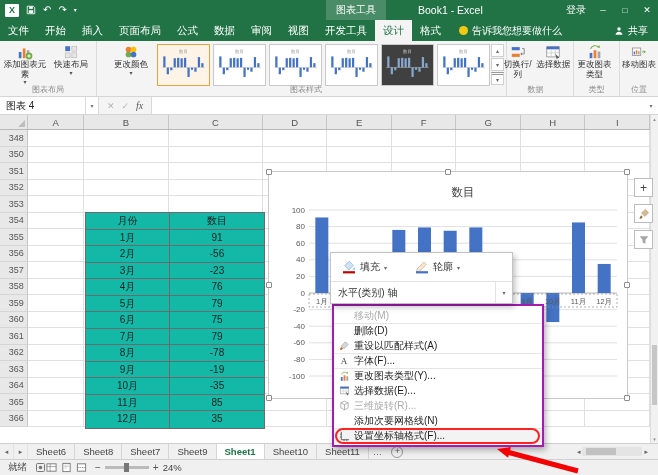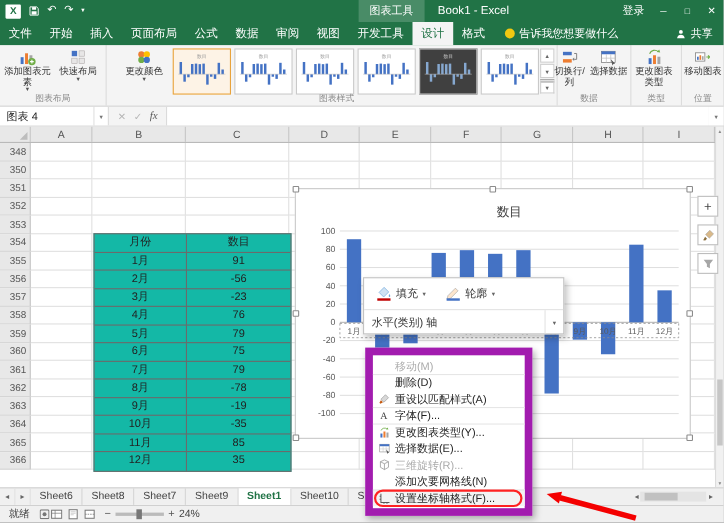--- a/index.html
+++ b/index.html
@@ -7,21 +7,21 @@
 .app{position:relative;width:658px;height:475px;background:#fff;font-family:"Liberation Sans",sans-serif;overflow:hidden;cursor:default;}
 svg text{font-family:"Liberation Sans",sans-serif;}
 
 
 .titlebar{position:absolute;left:0;top:0;right:0;height:20px;background:#217346;display:flex;align-items:center;color:#fff;z-index:50;}
 .app-icon{width:14px;height:13px;margin-left:5px;background:#fff;color:#217346;font-size:9px;font-weight:bold;display:flex;align-items:center;justify-content:center;border-radius:1px;}
 .qat-btn{margin-left:7px;font-size:10px;line-height:1;display:flex;align-items:center;}
 .qat-btn.small{font-size:6px;}
 .qat-btn .sv{width:10px;height:10px;}
 .ctx-title{position:absolute;left:326px;top:0;height:20px;display:flex;align-items:center;padding:0 10px;background:rgba(255,255,255,.18);font-size:10px;}
-.doc-title{position:absolute;left:398px;top:0;height:20px;display:flex;align-items:center;font-size:10.5px;}
+.doc-title{position:absolute;left:418px;top:0;height:20px;display:flex;align-items:center;font-size:10.5px;}
 .tspacer{flex:1;}
 .signin{font-size:10px;margin-right:6px;}
 .winc{width:22px;height:20px;display:flex;align-items:center;justify-content:center;font-size:8px;}
 .winc.close{font-size:9px;}
 
 
 .tabrow{position:absolute;left:0;top:20px;right:0;height:21px;background:#217346;display:flex;align-items:stretch;z-index:49;}
 .tabs{display:flex;align-items:stretch;}
 .tab{padding:0 8px;display:flex;align-items:center;color:#fff;font-size:10.5px;}
 .tab.active{background:#F4F4F4;color:#217346;}
@@ -79,29 +79,29 @@
 
 
 .chart{position:absolute;left:268px;top:171px;width:360px;height:228px;background:#fff;border:1px solid #C9C9C9;z-index:5;}
 .hnd{position:absolute;width:6px;height:6px;background:#fff;border:1px solid #8C8C8C;border-radius:1px;z-index:6;}
 .chart-btns{position:absolute;left:634px;top:178px;display:flex;flex-direction:column;gap:7px;z-index:7;}
 .cbtn{width:19px;height:19px;background:#fff;border:1px solid #BDBDBD;display:flex;align-items:center;justify-content:center;color:#444;font-size:12px;}
 .cbtn svg{width:12px;height:12px;}
 
 
 .minibar{position:absolute;left:330px;top:252px;width:183px;background:#fff;border:1px solid #C3C3C3;box-shadow:2px 3px 6px rgba(0,0,0,.25);z-index:30;}
-.mb-row1{display:flex;align-items:center;height:28px;padding:0 5px;gap:6px;}
+.mb-row1{display:flex;align-items:center;height:28px;padding:0 5px;gap:16px;}
 .mb-btn{display:flex;align-items:center;gap:4px;padding:3px 6px;font-size:10px;color:#333;}
 .mb-btn svg{width:14px;height:14px;}
 .mb-dd{font-size:6px;color:#666;}
 .mb-row2{height:22px;border-top:1px solid #E3E3E3;display:flex;align-items:center;font-size:10px;color:#333;padding-left:7px;}
 .mb-row2 .mb-dd2{margin-left:auto;width:17px;align-self:stretch;border-left:1px solid #E3E3E3;display:flex;align-items:center;justify-content:center;font-size:6px;color:#666;}
 
 
-.ctxmenu{position:absolute;left:332px;top:316px;width:152px;background:#fff;border:7px solid #a21caf;box-shadow:2px 3px 6px rgba(0,0,0,.3);padding:2px 0;z-index:28;}
+.ctxmenu{position:absolute;left:332px;top:304px;width:212px;background:#fff;border:2px solid #a21caf;box-shadow:2px 3px 6px rgba(0,0,0,.3);padding:2px 0;z-index:28;}
 .mi{height:15px;display:flex;align-items:center;font-size:10px;color:#1e1e1e;position:relative;}
 .mi.sep{border-top:1px solid #E6E6E6;}
 .mi.dis{color:#ABABAB;}
 .mi.hot{background:#F3F3F3;}
 .mi .ic{width:20px;display:flex;align-items:center;justify-content:center;}
 .mi .ic svg{width:11px;height:11px;}
 .mi .ic.fnt{font-size:9px;color:#444;font-family:"Liberation Serif",serif;}
 .redbox{position:absolute;left:1px;right:2px;top:-1px;bottom:-1px;border:2px solid #FF2222;border-radius:8px;pointer-events:none;}
 
 

